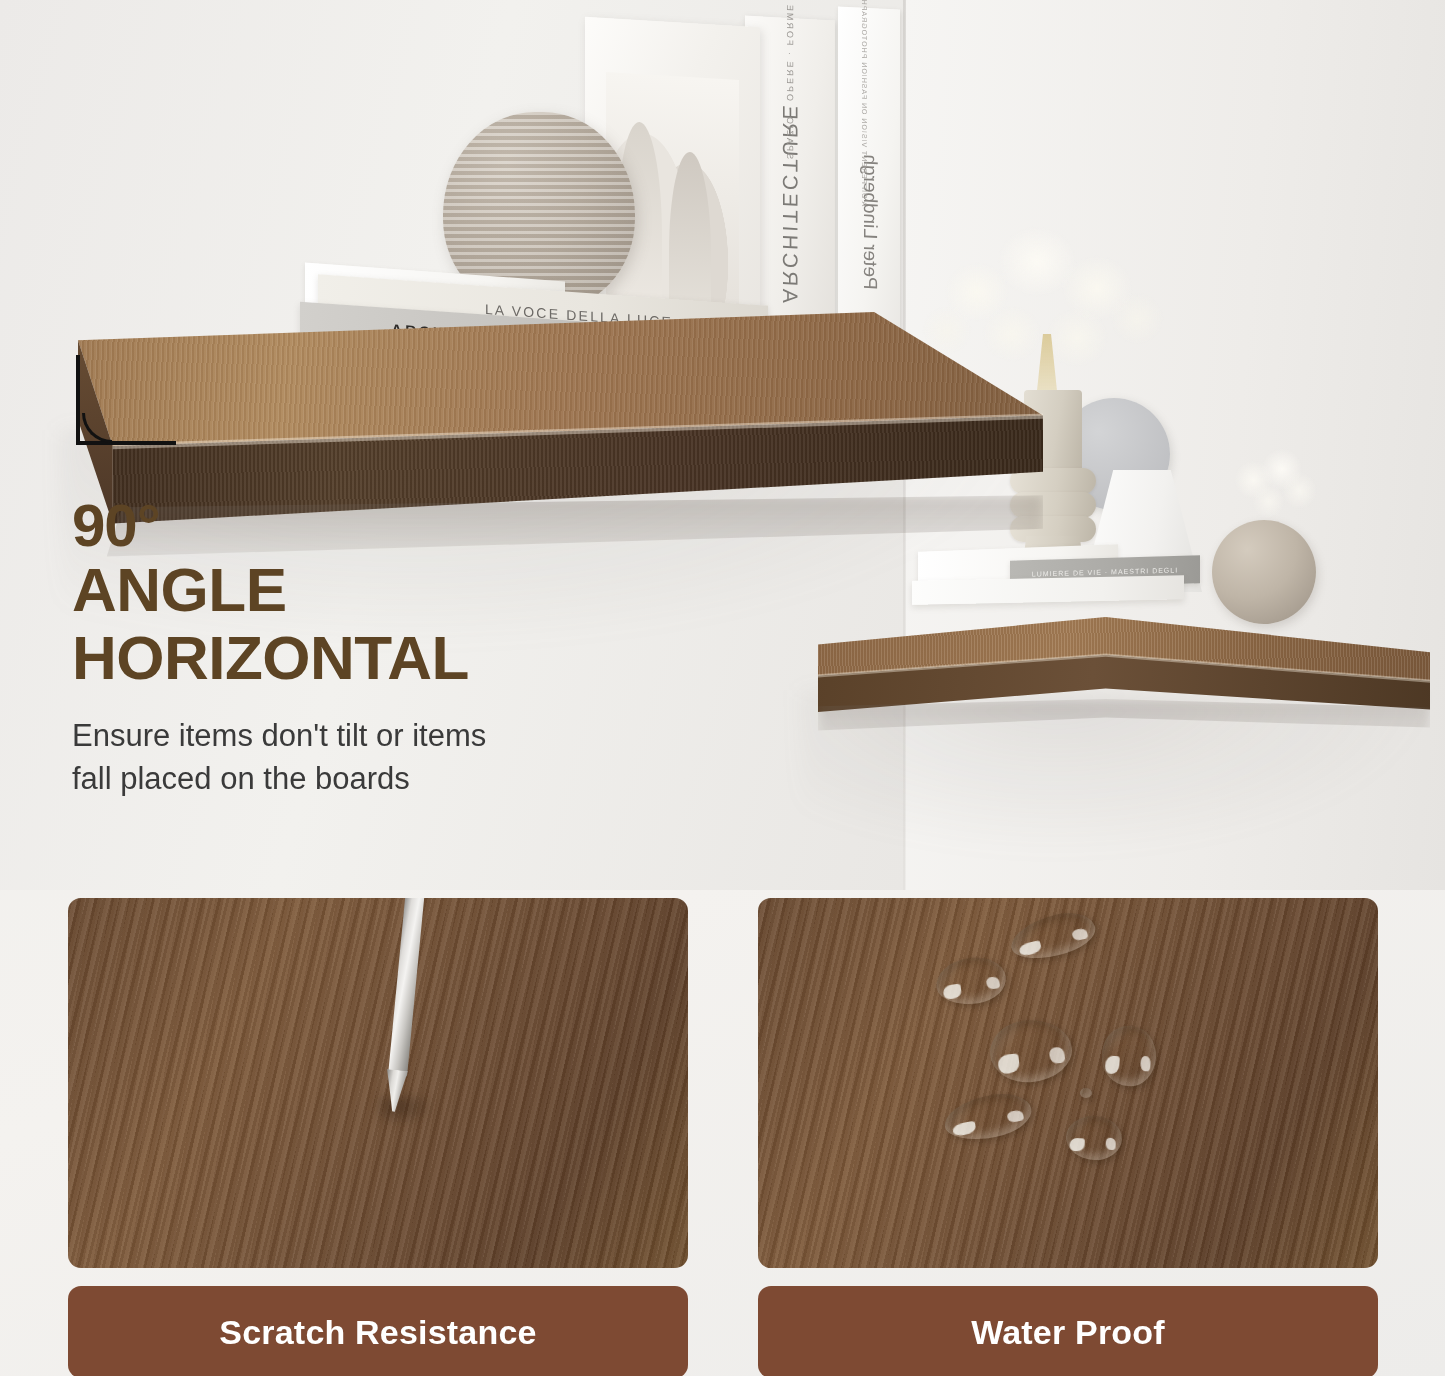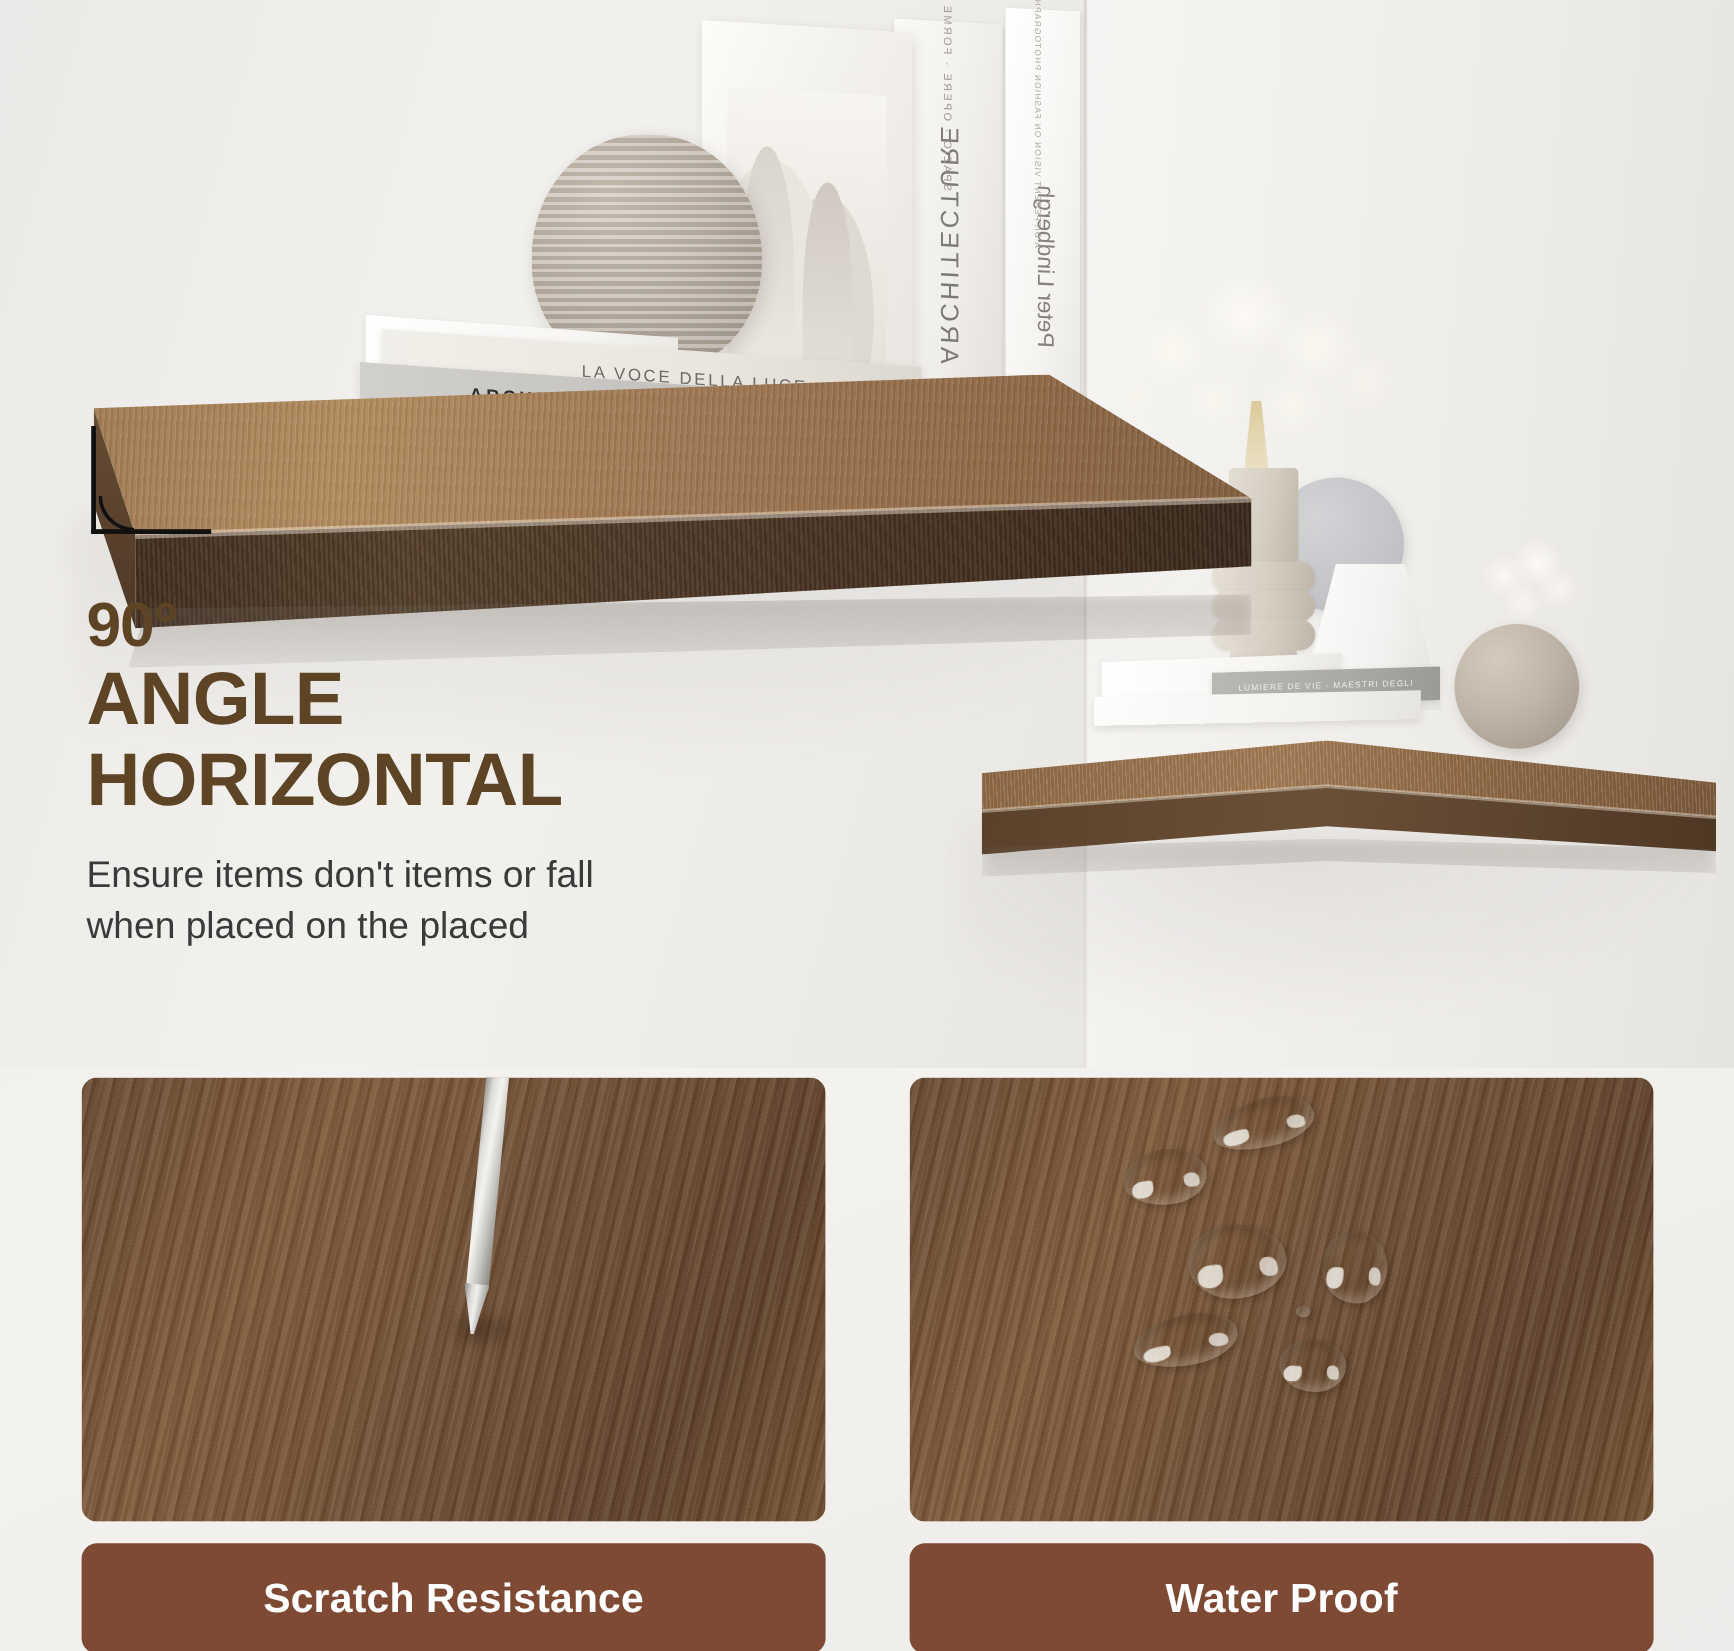--- a/index.html
+++ b/index.html
@@ -381,21 +381,21 @@
     position: absolute; left: 912px; top: 578px;
     width: 272px; height: 24px;
     background: linear-gradient(96deg, #fdfdfc 0%, #f2f1ee 70%, #e6e4e0 100%);
     transform: skewY(-1.2deg);
     box-shadow: 0 3px 6px rgba(120,115,108,.18);
   }
 
   
   .copy { position: absolute; left: 72px; top: 498px; width: 680px; }
   .headline-90 {
-    font-size: 52px; font-weight: bold; line-height: .92;
+    font-size: 60px; font-weight: bold; line-height: .92;
     color: #5d4424; letter-spacing: -1px;
   }
   .headline-main {
     margin-top: 6px;
     font-size: 62px; font-weight: bold; line-height: 1.0;
     color: #5d4424; letter-spacing: -0.5px;
   }
   .subcopy {
     margin-top: 26px;
     font-size: 31px; line-height: 1.38; color: #3a3a3a; font-weight: 400;
@@ -563,22 +563,22 @@
       <div class="v-line"></div>
       <div class="h-line"></div>
       <div class="arc"></div>
     </div>
   </div>
 
   <div class="copy">
     <div class="headline-90">90°</div>
     <div class="headline-main">ANGLE</div>
     <div class="headline-main">HORIZONTAL</div>
-    <div class="subcopy">Ensure items don't items or fall</div>
-    <div class="subcopy" style="margin-top:0">when placed on the placed</div>
+    <div class="subcopy">Ensure items don't tilt or items</div>
+    <div class="subcopy" style="margin-top:0">fall placed on the boards</div>
   </div>
 
   <div class="features">
 
     <div class="feature">
       <div class="feature-photo">
         <div class="screwdriver">
           <div class="tip-shadow"></div>
           <div class="shaft"></div>
           <div class="tip"></div>

